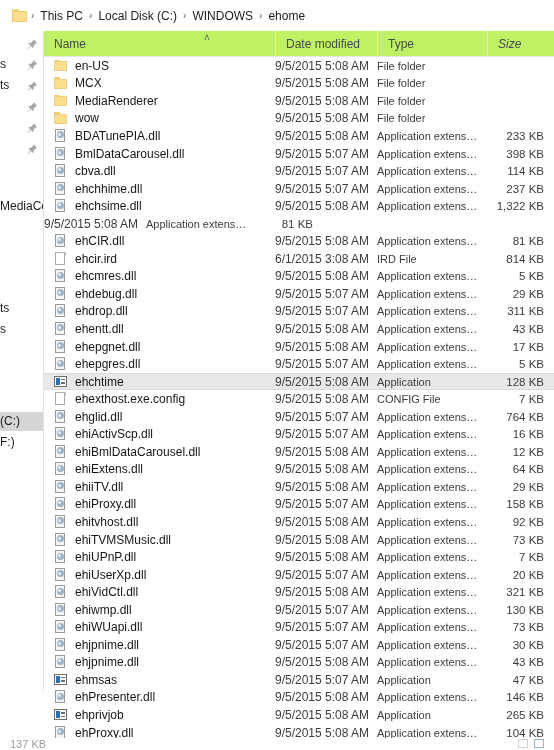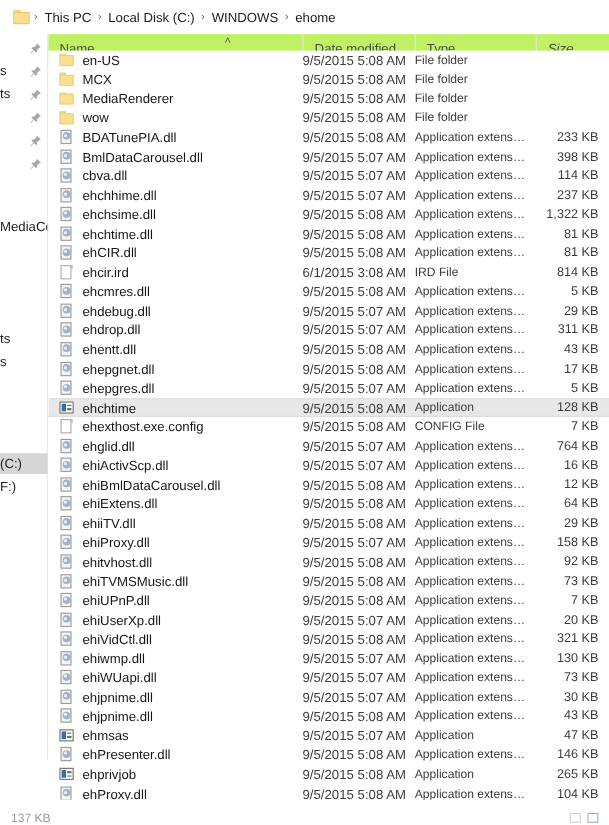--- a/index.html
+++ b/index.html
@@ -129,21 +129,21 @@
     position: absolute;
     left: 160px; top: 2px;
     font-size: 10px;
     color: #5a5a5a;
     line-height: 10px;
   }
 
   
   .filelist {
     position: absolute;
-    left: 44px; top: 46px;
+    left: 44px; top: 57px;
     width: 510px;
     height: 681px;
     overflow: hidden;
     background: #ffffff;
   }
   .row {
     position: relative;
     height: 17.55px;
     display: flex;
     align-items: center;
@@ -493,28 +493,20 @@
             <span class="mark"></span>
             <span class="mark2"></span>
           </span>
           <span class="fname">ehchsime.dll</span>
         </div>
         <div class="cell-date">9/5/2015 5:08 AM</div>
         <div class="cell-type">Application extens…</div>
         <div class="cell-size">1,322 KB</div>
       </div>
       <div class="row">
-        <div class="cell-name">
-          <span class="icon ic-dll">
-            <span class="sheet"></span>
-            <span class="mark"></span>
-            <span class="mark2"></span>
-          </span>
-          <span class="fname">ehchtime.dll</span>
-        </div>
         <div class="cell-date">9/5/2015 5:08 AM</div>
         <div class="cell-type">Application extens…</div>
         <div class="cell-size">81 KB</div>
       </div>
       <div class="row">
         <div class="cell-name">
           <span class="icon ic-dll">
             <span class="sheet"></span>
             <span class="mark"></span>
             <span class="mark2"></span>

